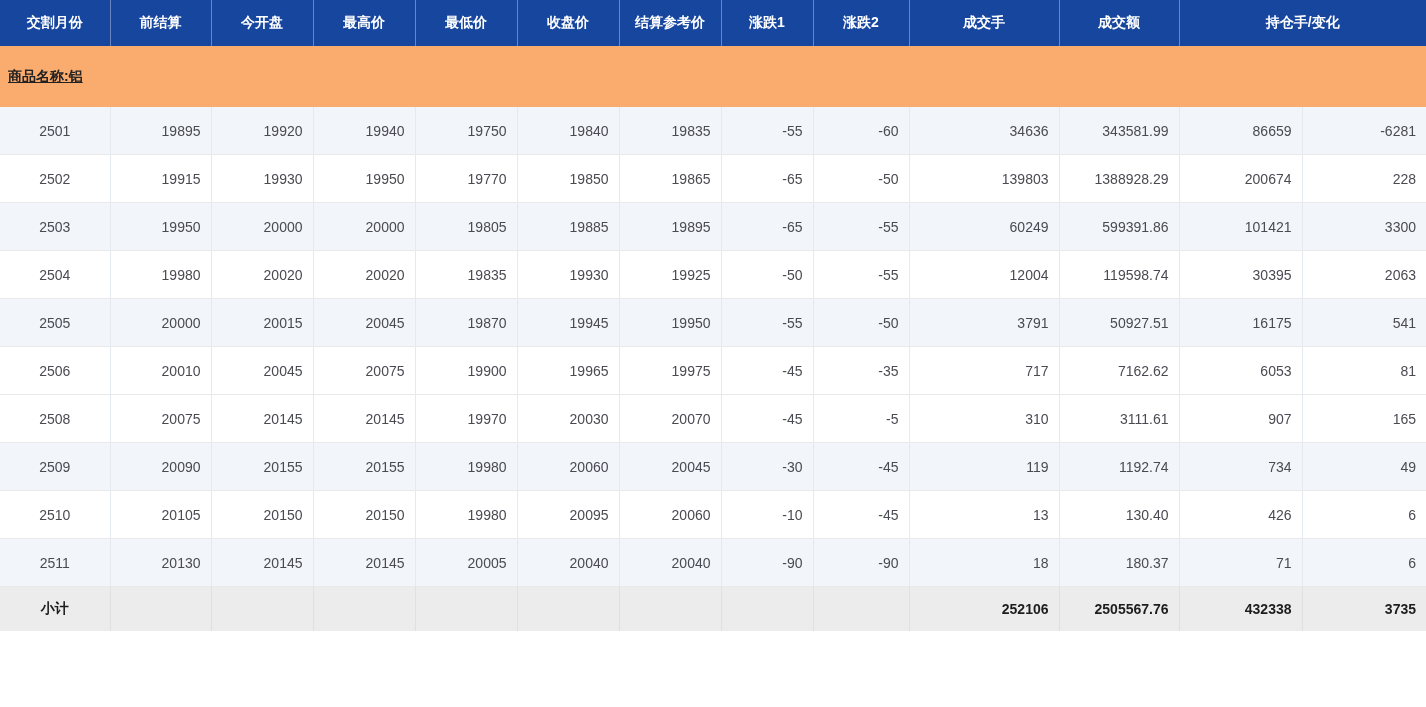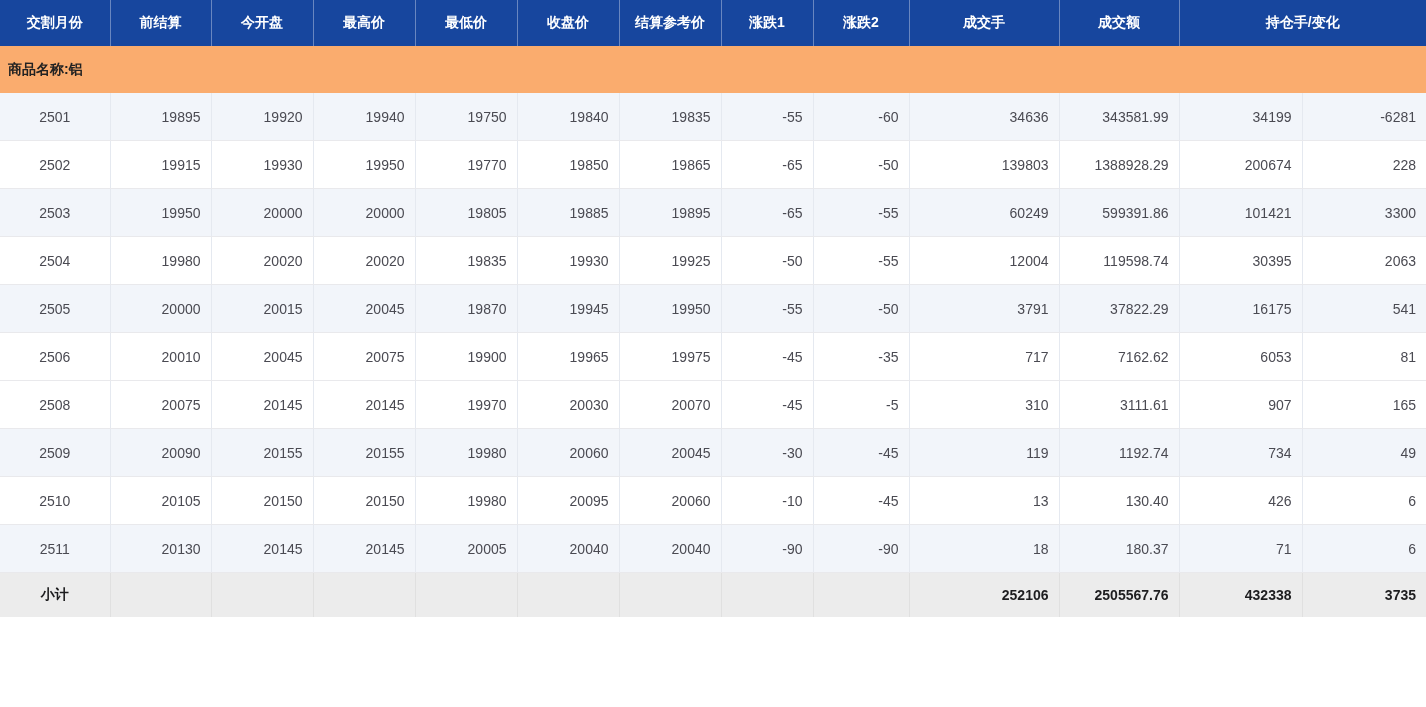--- a/index.html
+++ b/index.html
@@ -27,24 +27,25 @@
     vertical-align: middle;
     border-left: 1px solid rgba(255,255,255,0.35);
     padding: 0;
   }
   tr.head-row th:first-child { border-left: none; margin-top: 31px; }
   
   tr.group-row td {
     background: #faac6e;
     color: #222222;
     font-weight: bold;
-    height: 47px;
+    height: 61px;
     text-align: left;
     vertical-align: middle;
     padding: 0 0 0 8px;
+    text-decoration: underline;
   }
   
   tr.data-row td {
     height: 47px;
     color: #4a4a52;
     text-align: right;
     vertical-align: middle;
     padding: 0 10px 0 0;
     border-left: 1px solid #e5e9f0;
     border-bottom: 1px solid #e9e9ec;
@@ -120,21 +121,21 @@
         <td>19895</td>
         <td>19920</td>
         <td>19940</td>
         <td>19750</td>
         <td>19840</td>
         <td>19835</td>
         <td>-55</td>
         <td>-60</td>
         <td>34636</td>
         <td>343581.99</td>
-        <td>34199</td>
+        <td>86659</td>
         <td>-6281</td>
       </tr>
       <tr class="data-row plain">
         <td>2502</td>
         <td>19915</td>
         <td>19930</td>
         <td>19950</td>
         <td>19770</td>
         <td>19850</td>
         <td>19865</td>
@@ -179,21 +180,21 @@
         <td>2505</td>
         <td>20000</td>
         <td>20015</td>
         <td>20045</td>
         <td>19870</td>
         <td>19945</td>
         <td>19950</td>
         <td>-55</td>
         <td>-50</td>
         <td>3791</td>
-        <td>37822.29</td>
+        <td>50927.51</td>
         <td>16175</td>
         <td>541</td>
       </tr>
       <tr class="data-row plain">
         <td>2506</td>
         <td>20010</td>
         <td>20045</td>
         <td>20075</td>
         <td>19900</td>
         <td>19965</td>

